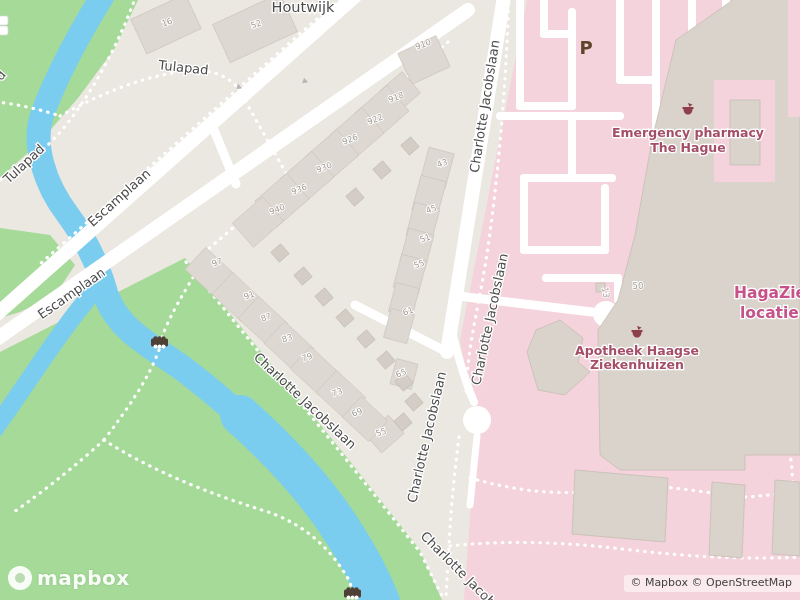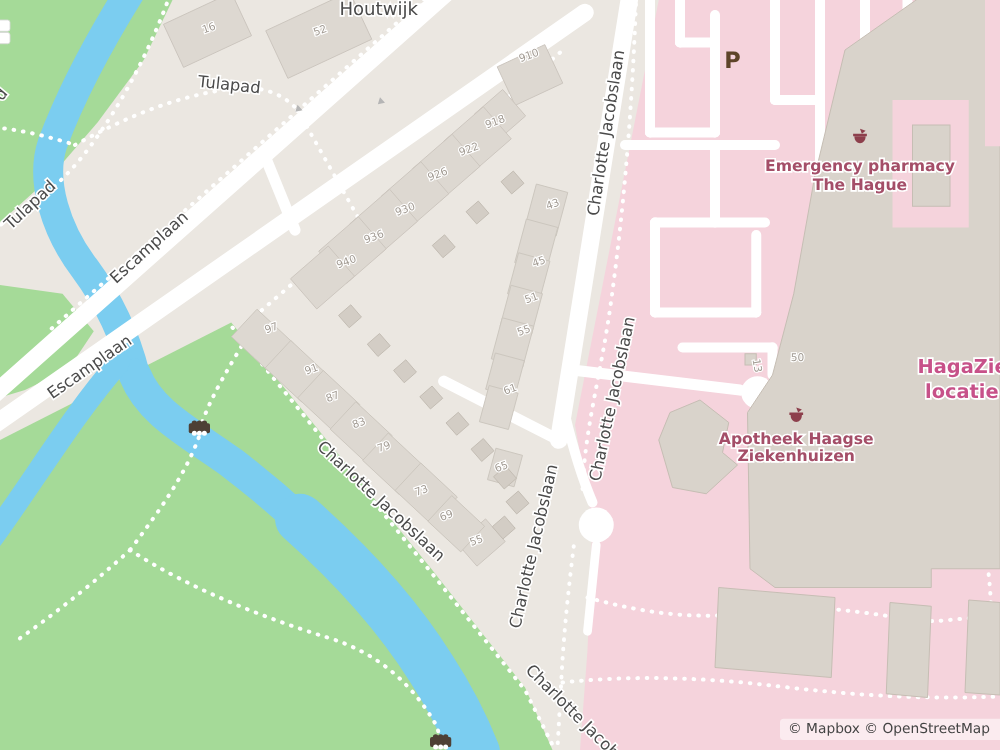--- a/index.html
+++ b/index.html
@@ -254,15 +254,19 @@
         <text class="num" transform="translate(338 395) rotate(-20)">73</text>
         <text class="num" transform="translate(358 415) rotate(-20)">69</text>
         <text class="num" transform="translate(409 314) rotate(-20)">61</text>
         <text class="num" transform="translate(402 376) rotate(-20)">65</text>
         <text class="num" transform="translate(382 435) rotate(-20)">55</text>
         <text class="num" transform="translate(638 289) rotate(0)">50</text>
         <text class="num" transform="translate(603 293) rotate(80)">13</text>
       </g>
 </svg>
 
+<div id="logo">
+  <div class="ring"></div>
+  <div class="word">mapbox</div>
+</div>
 
 <div id="attrib">© Mapbox © OpenStreetMap</div>
 </div>
 
 </body></html>

